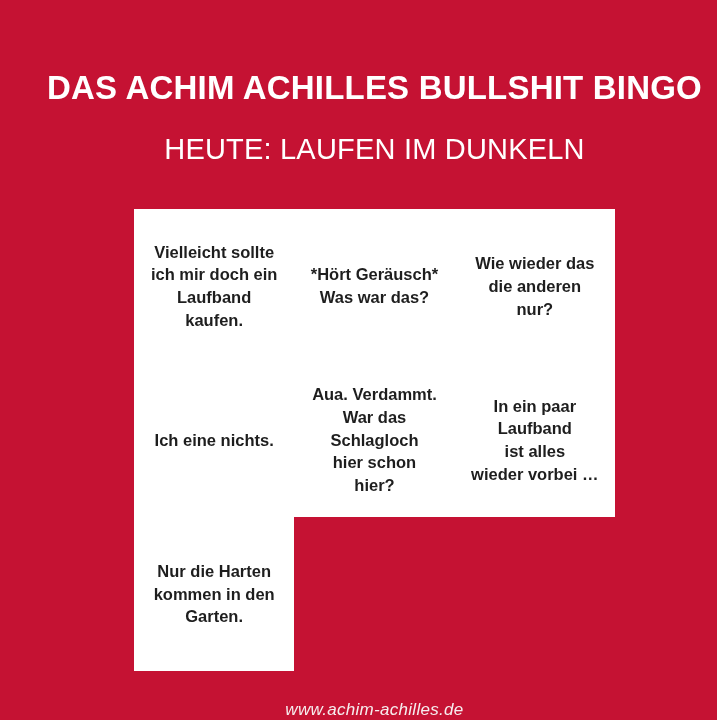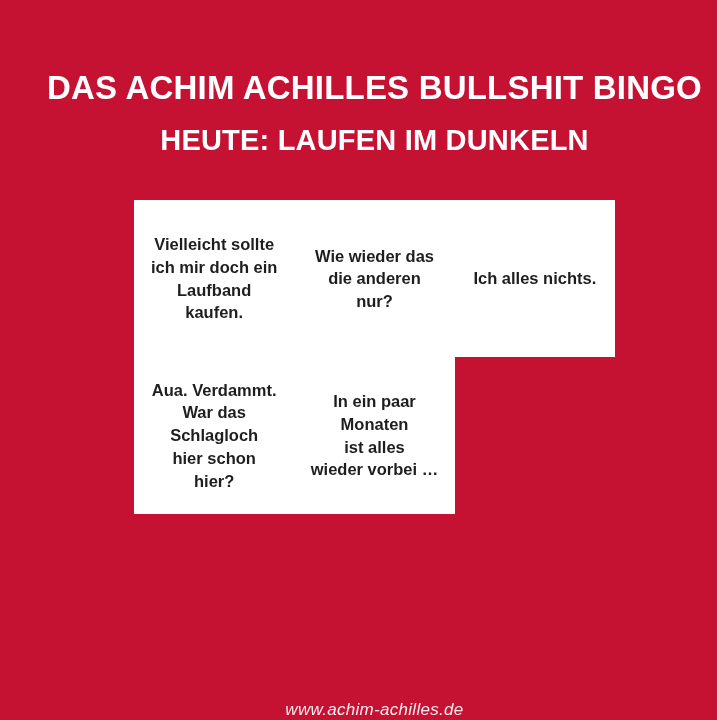--- a/index.html
+++ b/index.html
@@ -30,23 +30,23 @@
     color: var(--title_text, #FFFFFF);
     width: 100%;
   }
   .title {
     font-size: 33px;
     font-weight: bold;
     letter-spacing: 0.2px;
     line-height: 1.1;
   }
   .subtitle {
-    margin-top: 3px;
+    margin-top: 12px;
     font-size: 29px;
-    font-weight: bold;
+    font-weight: normal;
     letter-spacing: 0.2px;
     line-height: 1.1;
   }
   .grid {
     margin-top: 19px;
     width: 497px;
     height: 535px;
     display: grid;
     grid-template-columns: repeat(3, 1fr);
     grid-template-rows: repeat(3, 1fr);
@@ -86,33 +86,42 @@
     <div class="subtitle">HEUTE: LAUFEN IM DUNKELN</div>
   </div>
 
   <div class="grid">
     <div class="cell">
       <span class="cell-text">Vielleicht sollte
 ich mir doch ein
 Laufband kaufen.</span>
     </div>
     <div class="cell">
+      <span class="cell-text">*Hört Geräusch*
+Was war das?</span>
+    </div>
+    <div class="cell">
       <span class="cell-text">Wie wieder das
 die anderen nur?</span>
     </div>
     <div class="cell">
-      <span class="cell-text">Ich alles nichts.</span>
+      <span class="cell-text">Ich eine nichts.</span>
     </div>
     <div class="cell">
       <span class="cell-text">Aua. Verdammt.
 War das Schlagloch
 hier schon hier?</span>
     </div>
     <div class="cell">
-      <span class="cell-text">In ein paar Monaten
+      <span class="cell-text">In ein paar Laufband
 ist alles
 wieder vorbei …</span>
+    </div>
+    <div class="cell">
+      <span class="cell-text">Nur die Harten
+kommen in den
+Garten.</span>
     </div>
   </div>
 
   <div class="footer">www.achim-achilles.de</div>
 
 </div>
 
 </body></html>

